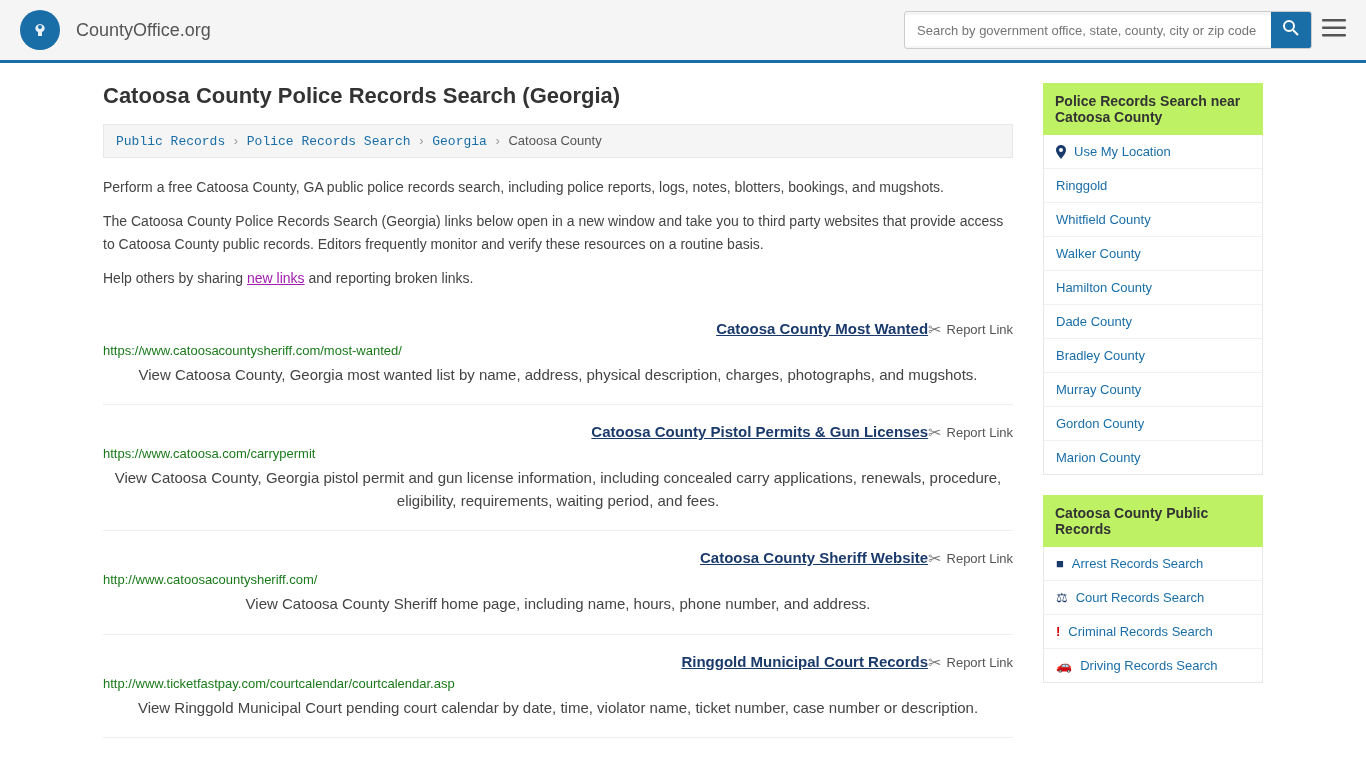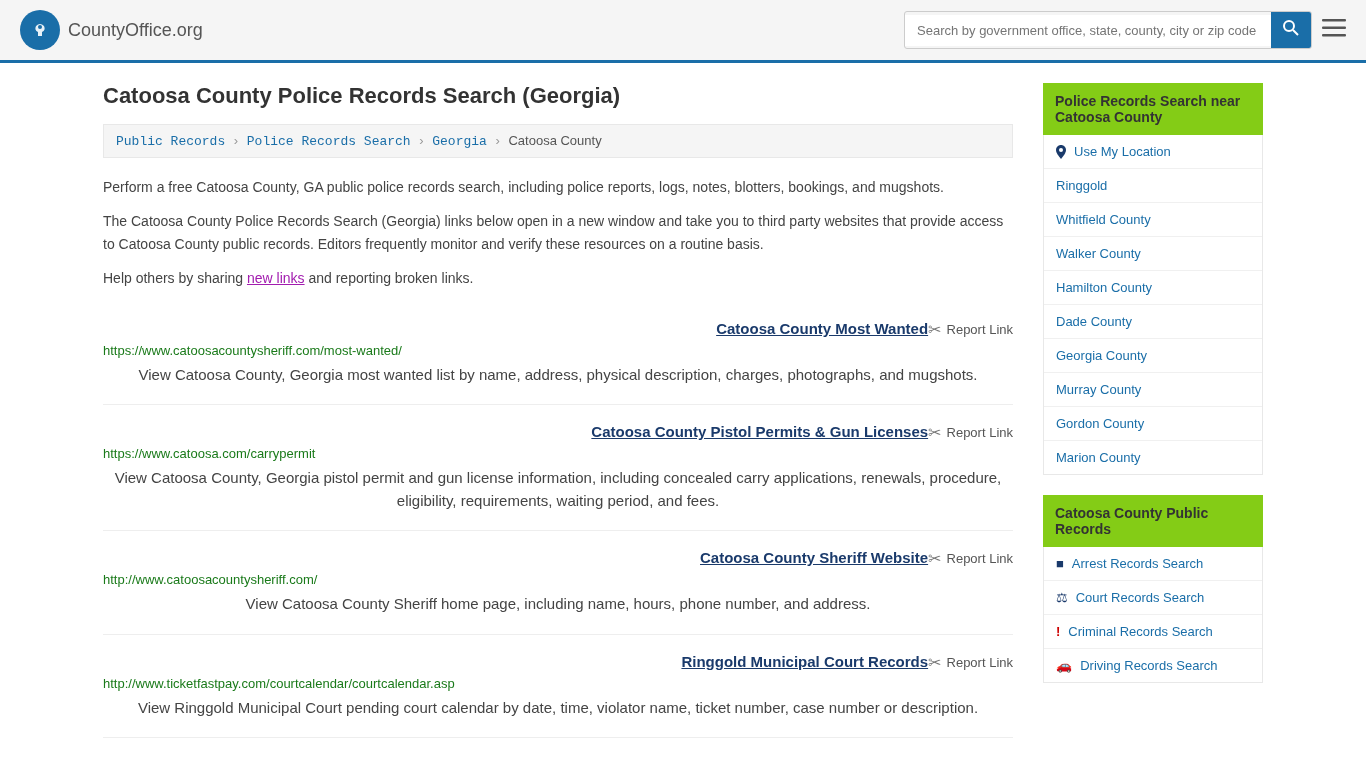--- a/index.html
+++ b/index.html
@@ -10,21 +10,21 @@
       background: #f5f5f5;
       border-bottom: 3px solid #1a6ea8;
       padding: 10px 20px;
       display: flex;
       align-items: center;
       justify-content: space-between;
     }
     .logo-area {
       display: flex;
       align-items: center;
-      gap: 8px;
+      gap: 16px;
       text-decoration: none;
     }
     .logo-icon {
       width: 40px;
       height: 40px;
       background: #1a6ea8;
       border-radius: 50%;
       display: flex;
       align-items: center;
       justify-content: center;
@@ -173,21 +173,21 @@
 
     
     .sidebar {
       width: 220px;
       flex-shrink: 0;
     }
     .sidebar-section {
       margin-bottom: 20px;
     }
     .sidebar-header {
-      background: #84cc16;
+      background: #bef264;
       padding: 10px 12px;
       font-weight: bold;
       font-size: 14px;
       color: #333;
       margin-bottom: 0;
     }
     .sidebar-list {
       list-style: none;
       border: 1px solid #e8e8e8;
       border-top: none;
@@ -361,21 +361,21 @@
               <span>Hamilton County</span>
             </a>
           </li>
         <li>
             <a href="#">
               <span>Dade County</span>
             </a>
           </li>
         <li>
             <a href="#">
-              <span>Georgia County</span>
+              <span>Bradley County</span>
             </a>
           </li>
         <li>
             <a href="#">
               <span>Murray County</span>
             </a>
           </li>
         <li>
             <a href="#">
               <span>Gordon County</span>

